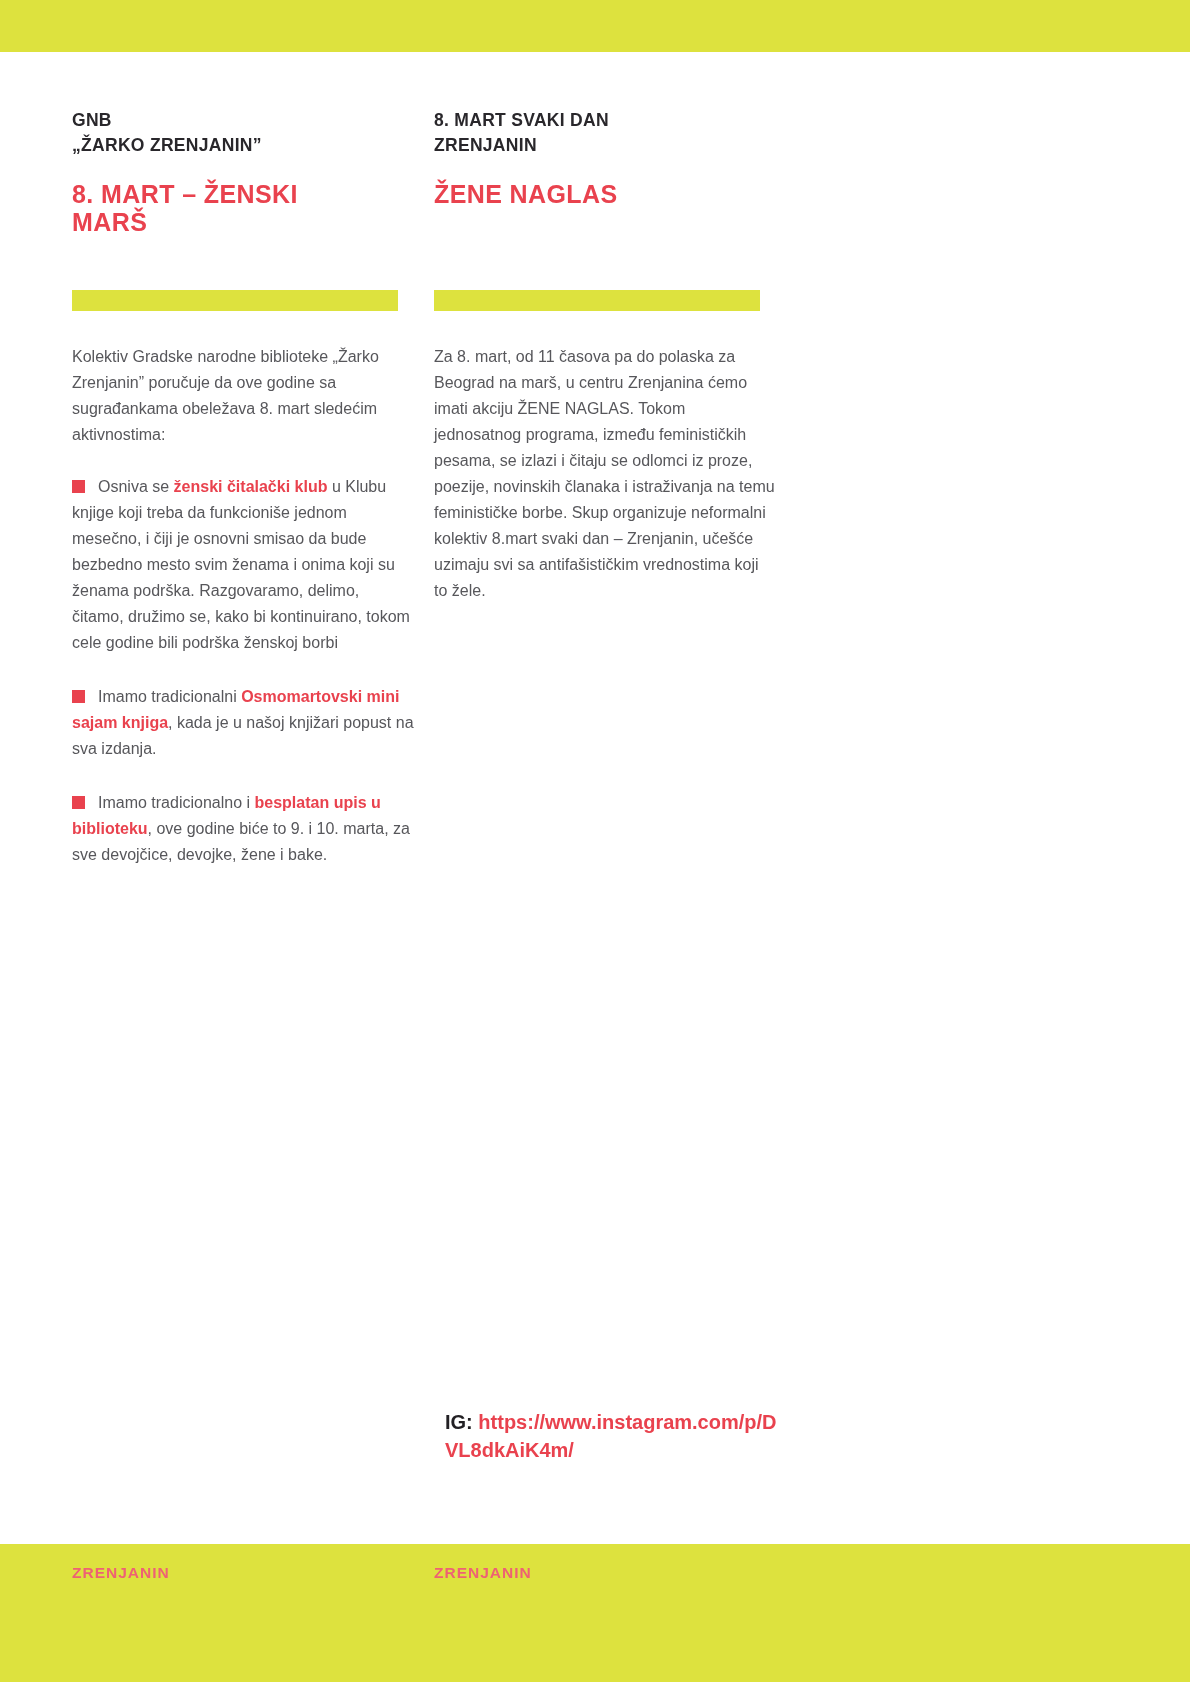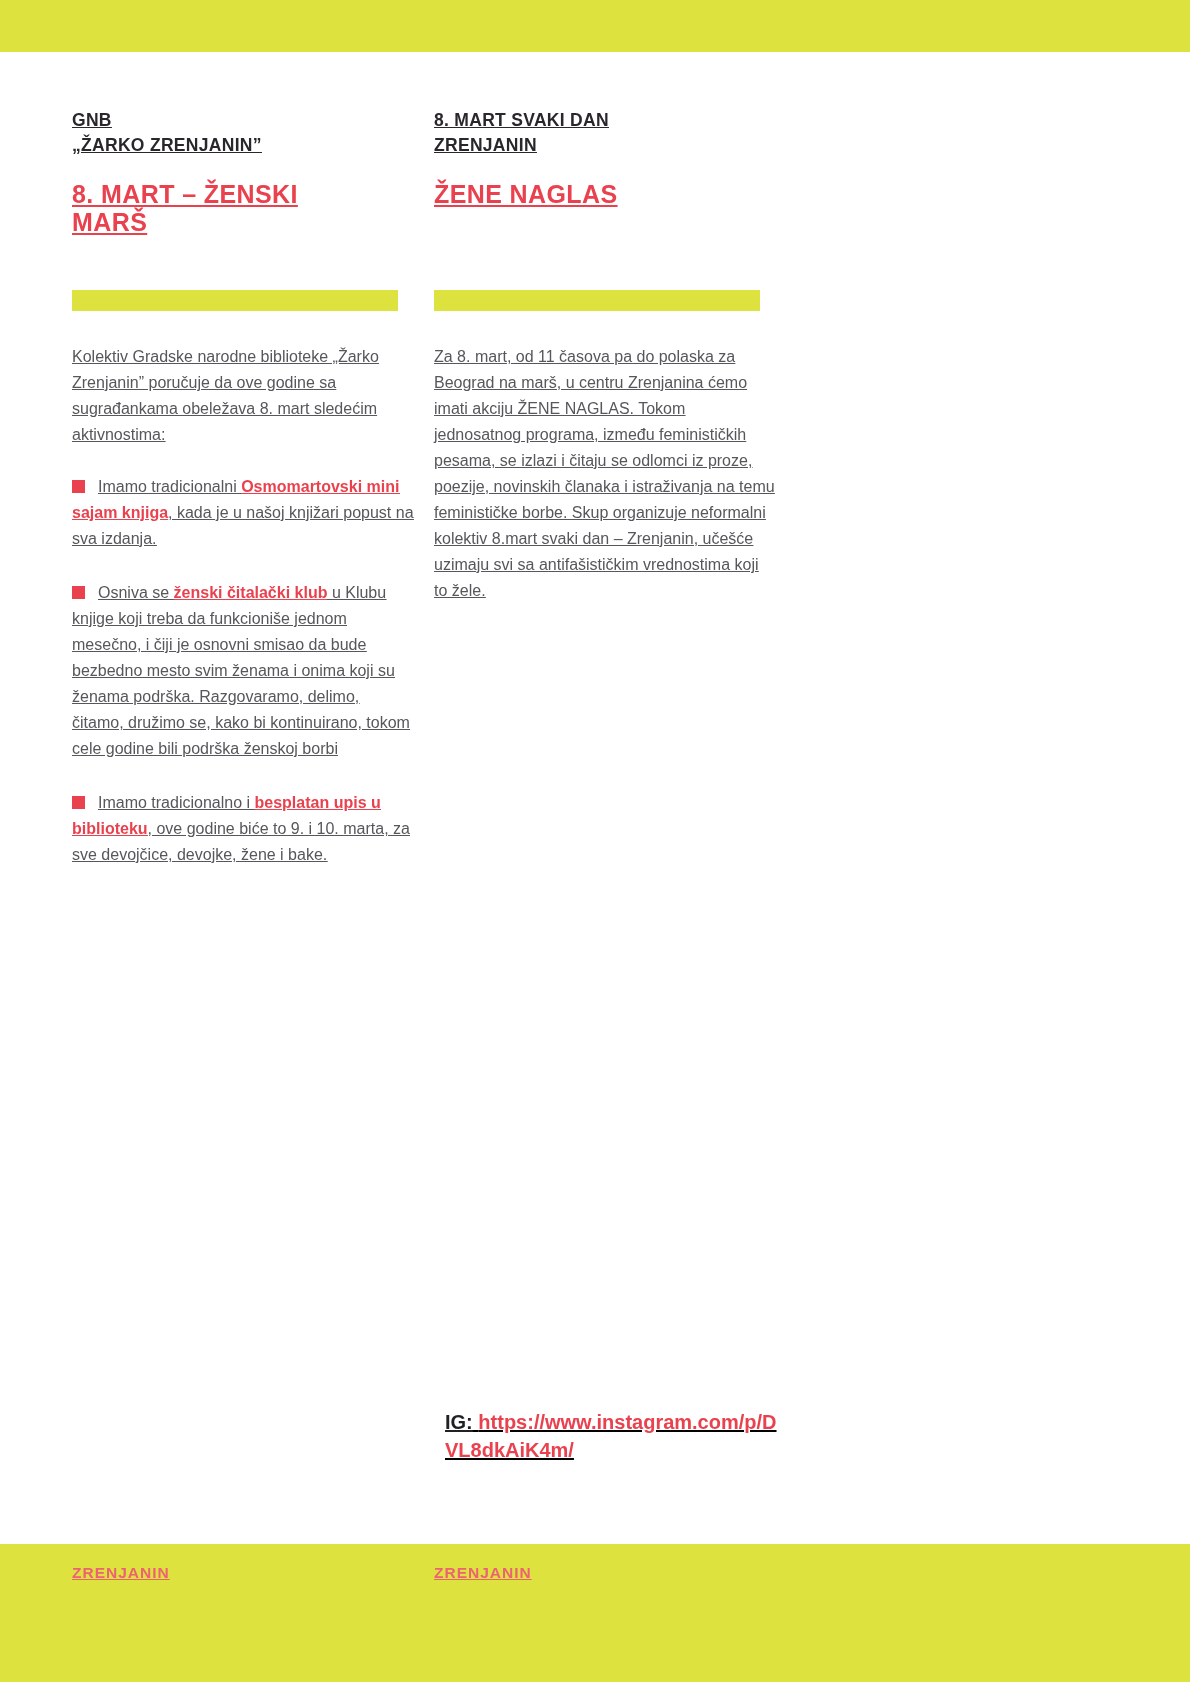--- a/index.html
+++ b/index.html
@@ -2,21 +2,21 @@
 <html><head>
 <meta charset="utf-8">
 <style>
   :root{
     --yellow:#dde23e;
     --red:#e9424e;
     --pink:#ee6174;
     --ink:#29272b;
     --body:#57575b;
   }
-  *{margin:0;padding:0;box-sizing:border-box;text-decoration:underline;}
+  *{margin:0;padding:0;box-sizing:border-box;}
   html,body{background:#ffffff;}
   body{
     position:relative;
     width:1190px;height:1682px;
     font-family:"Liberation Sans","DejaVu Sans",sans-serif;
     overflow:hidden;
   }
   .band-top{position:absolute;top:0;left:0;width:1190px;height:52px;background:var(--yellow);}
   .band-bottom{position:absolute;top:1544px;left:0;width:1190px;height:138px;background:var(--yellow);}
   .footer-label{
@@ -75,22 +75,22 @@
 <div class="band-top"></div>
 
 <div class="col left">
   <div class="kicker"><span>GNB</span>
 <span>„ŽARKO ZRENJANIN”</span></div>
   <div class="title">8. MART – ŽENSKI MARŠ</div>
   <div class="bar"></div>
   <div class="content">
     <p>Kolektiv Gradske narodne biblioteke „Žarko Zrenjanin” poručuje da ove godine sa sugrađankama obeležava 8. mart sledećim aktivnostima:</p>
     <div id="bullet-list">
+        <div class="bullet"><span class="sq"></span><span>Osniva se </span><span class="hl">ženski čitalački klub</span><span> u Klubu knjige koji treba da funkcioniše jednom mesečno, i čiji je osnovni smisao da bude bezbedno mesto svim ženama i onima koji su ženama podrška. Razgovaramo, delimo, čitamo, družimo se, kako bi kontinuirano, tokom cele godine bili podrška ženskoj borbi</span></div>
         <div class="bullet"><span class="sq"></span><span>Imamo tradicionalni </span><span class="hl">Osmomartovski mini sajam knjiga</span><span>, kada je u našoj knjižari popust na sva izdanja.</span></div>
-        <div class="bullet"><span class="sq"></span><span>Osniva se </span><span class="hl">ženski čitalački klub</span><span> u Klubu knjige koji treba da funkcioniše jednom mesečno, i čiji je osnovni smisao da bude bezbedno mesto svim ženama i onima koji su ženama podrška. Razgovaramo, delimo, čitamo, družimo se, kako bi kontinuirano, tokom cele godine bili podrška ženskoj borbi</span></div>
         <div class="bullet"><span class="sq"></span><span>Imamo tradicionalno i </span><span class="hl">besplatan upis u biblioteku</span><span>, ove godine biće to 9. i 10. marta, za sve devojčice, devojke, žene i bake.</span></div>
       </div>
   </div>
 </div>
 
 <div class="col right">
   <div class="kicker"><span>8. MART SVAKI DAN</span>
 <span>ZRENJANIN</span></div>
   <div class="title">ŽENE NAGLAS</div>
   <div class="bar"></div>

